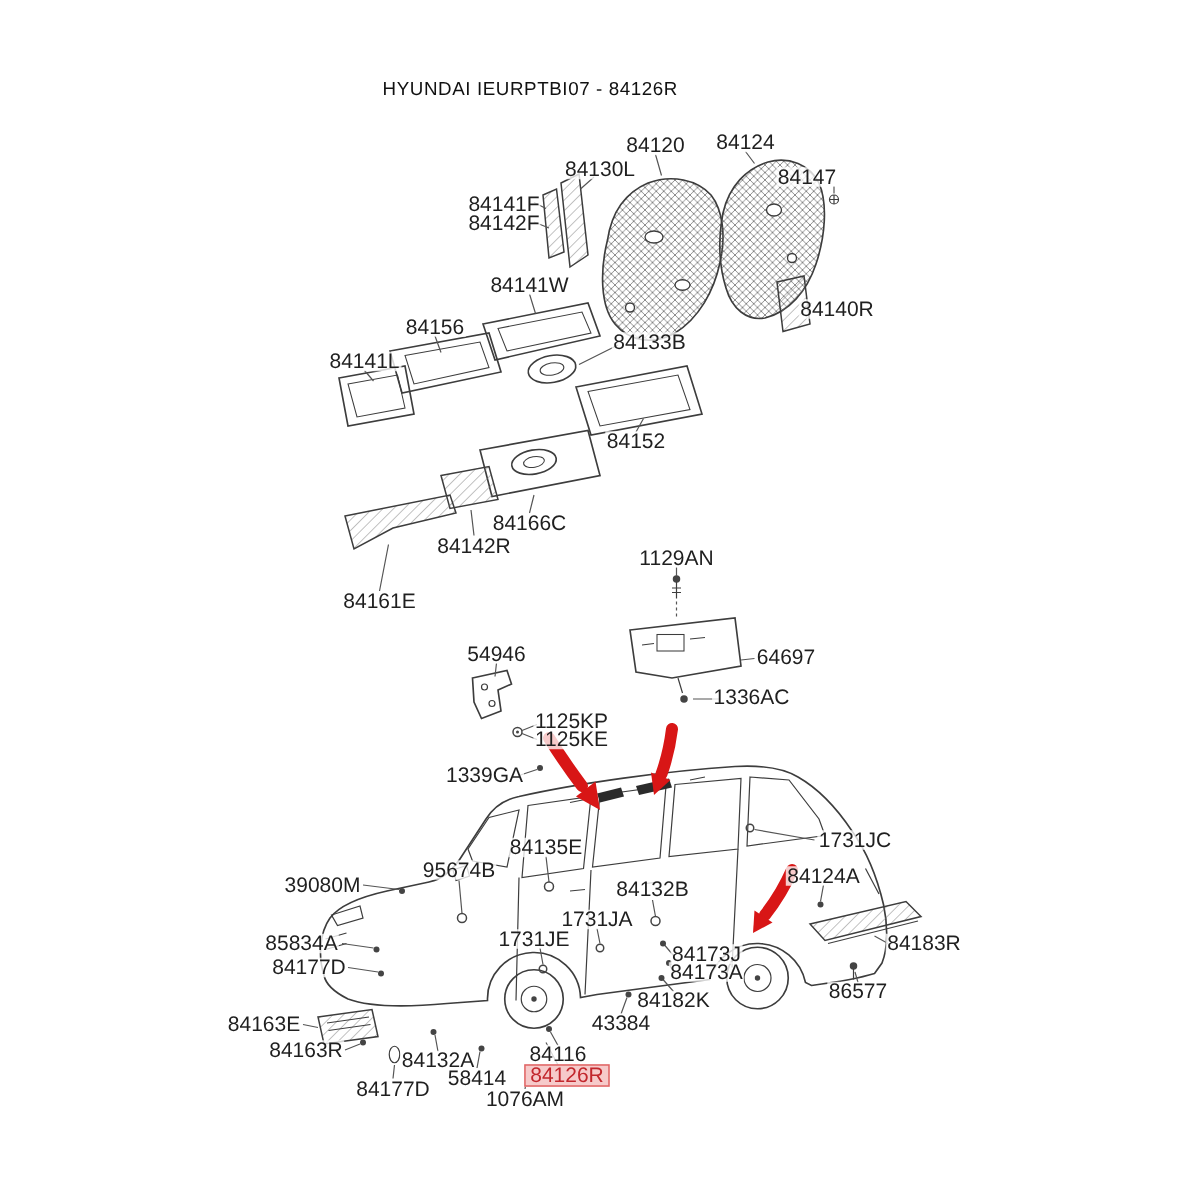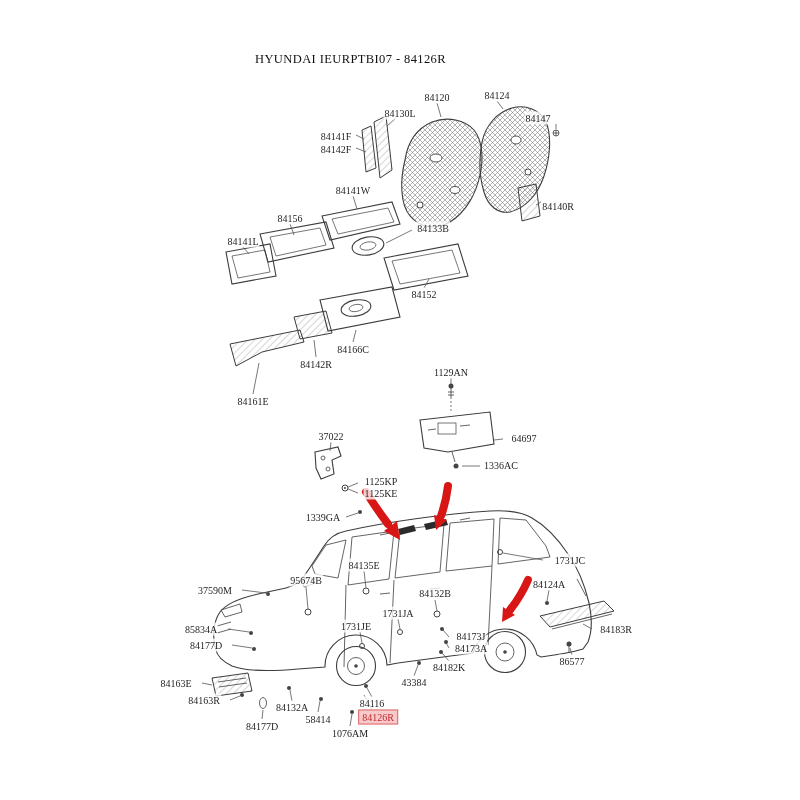--- a/index.html
+++ b/index.html
@@ -1,21 +1,21 @@
 <!DOCTYPE html>
 <html style="--canvas-bg: #ffffff; --line-color: #3d3d3d; --label-color: #1f1f1f; --arrow-red: #d81616; --hl-bg: #f6caca; --hl-border: #e06666; --hl-text: #c2272d;"><head>
 <meta charset="utf-8">
 <style>
   html,body{margin:0;padding:0;background:#fff;}
   .canvas{position:relative;width:800px;height:800px;background:var(--canvas-bg,#ffffff);
-          font-family:Liberation Serif, serif;overflow:hidden;}
+          font-family:Liberation Sans, sans-serif;overflow:hidden;}
   .canvas svg{position:absolute;left:0;top:0;}
   .title{position:absolute;left:255px;top:52px;font-size:12.5px;letter-spacing:.4px;
          color:#111;white-space:nowrap;}
-  .lbl{position:absolute;transform:translate(-50%,-50%);font-size:10px;line-height:13px;
+  .lbl{position:absolute;transform:translate(-50%,-50%);font-size:14px;line-height:13px;
        color:var(--label-color,#1f1f1f);white-space:nowrap;background:rgba(255,255,255,.78);
        padding:0 1px;cursor:pointer;}
   .lbl.hl{background:var(--hl-bg,#f6caca);border:1.5px solid var(--hl-border,#e06666);
           color:var(--hl-text,#c2272d);padding:0 3px;}
   svg .ln{fill:none;stroke:var(--line-color,#3d3d3d);stroke-width:1.1;}
   svg .thin{stroke-width:.8;}
   svg .inner{fill:none;stroke:var(--line-color,#3d3d3d);stroke-width:.7;}
   svg .hatched{fill:url(#hatch);stroke:var(--line-color,#3d3d3d);stroke-width:1;}
   svg .crossed{fill:url(#cross);stroke:var(--line-color,#3d3d3d);stroke-width:1.1;}
   svg .hole{fill:#fff;stroke:var(--line-color,#3d3d3d);stroke-width:.9;}
@@ -210,30 +210,30 @@
 <div class="lbl" style="left:353px;top:190px">84141W</div>
 <div class="lbl" style="left:558px;top:206px">84140R</div>
 <div class="lbl" style="left:433px;top:228px">84133B</div>
 <div class="lbl" style="left:290px;top:218px">84156</div>
 <div class="lbl" style="left:243px;top:241px">84141L</div>
 <div class="lbl" style="left:424px;top:294px">84152</div>
 <div class="lbl" style="left:353px;top:349px">84166C</div>
 <div class="lbl" style="left:316px;top:364px">84142R</div>
 <div class="lbl" style="left:253px;top:401px">84161E</div>
 <div class="lbl" style="left:451px;top:372px">1129AN</div>
-<div class="lbl" style="left:331px;top:436px">37022</div>
+<div class="lbl" style="left:331px;top:436px">54946</div>
 <div class="lbl" style="left:524px;top:438px">64697</div>
 <div class="lbl" style="left:501px;top:465px">1336AC</div>
 <div class="lbl" style="left:381px;top:481px">1125KP</div>
 <div class="lbl" style="left:381px;top:493px">1125KE</div>
 <div class="lbl" style="left:323px;top:517px">1339GA</div>
 <div class="lbl" style="left:570px;top:560px">1731JC</div>
 <div class="lbl" style="left:364px;top:565px">84135E</div>
 <div class="lbl" style="left:306px;top:580px">95674B</div>
-<div class="lbl" style="left:215px;top:590px">37590M</div>
+<div class="lbl" style="left:215px;top:590px">39080M</div>
 <div class="lbl" style="left:435px;top:593px">84132B</div>
 <div class="lbl" style="left:549px;top:584px">84124A</div>
 <div class="lbl" style="left:616px;top:629px">84183R</div>
 <div class="lbl" style="left:201px;top:629px">85834A</div>
 <div class="lbl" style="left:206px;top:645px">84177D</div>
 <div class="lbl" style="left:398px;top:613px">1731JA</div>
 <div class="lbl" style="left:356px;top:626px">1731JE</div>
 <div class="lbl" style="left:471px;top:636px">84173J</div>
 <div class="lbl" style="left:471px;top:648px">84173A</div>
 <div class="lbl" style="left:572px;top:661px">86577</div>

